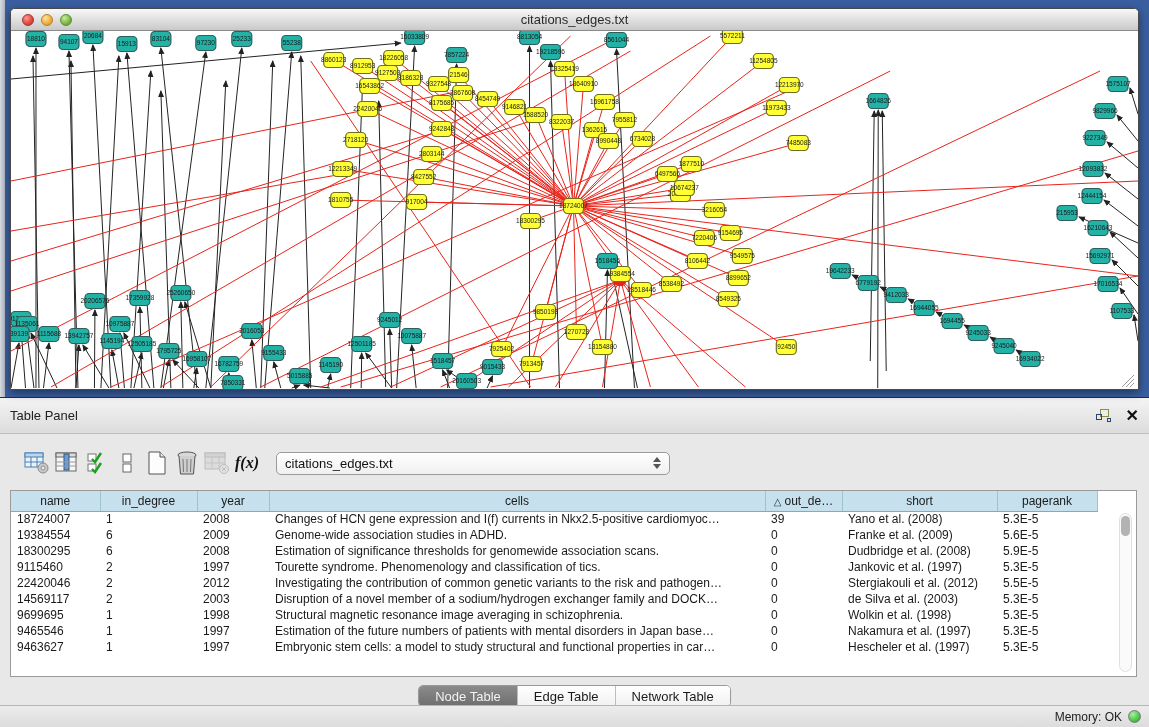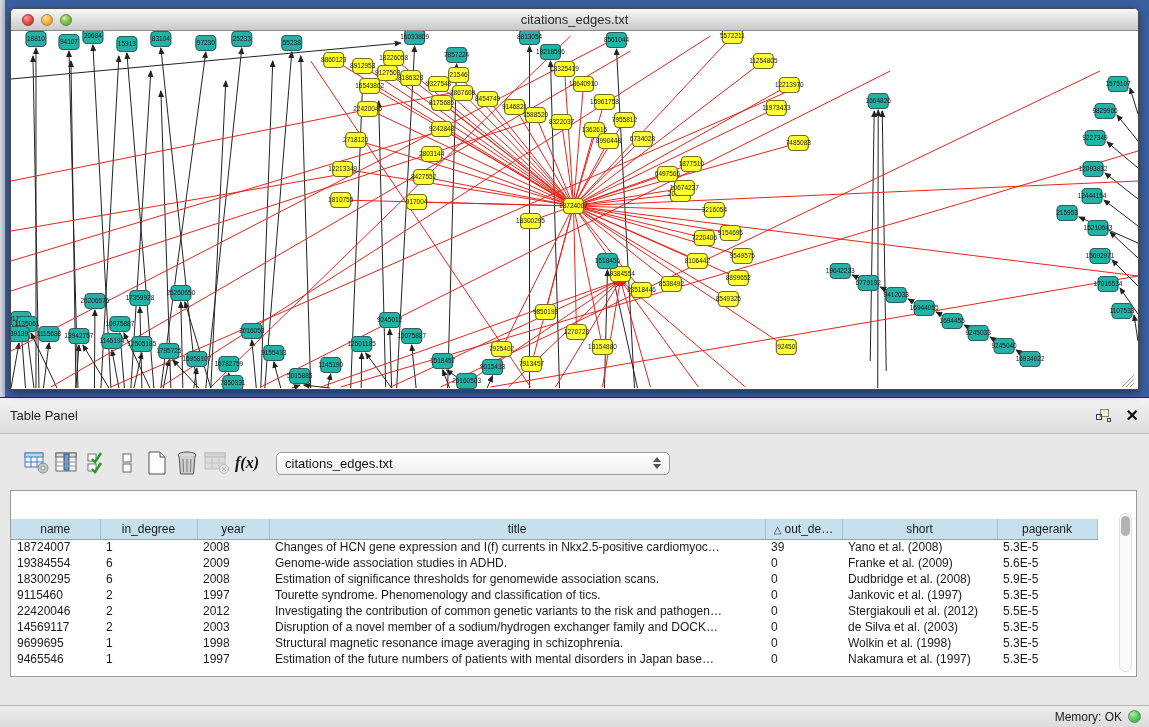--- a/index.html
+++ b/index.html
@@ -44,21 +44,21 @@
   .combo { margin-left:14px; width:394px; height:23px; background:linear-gradient(#ffffff,#f0f0f0);
     border:1px solid #9a9a9a; border-radius:5px; display:flex; align-items:center;
     padding:0 8px; font-size:13px; color:#111; }
   .combo .cb-label { flex:1; }
   .combo .steppers { display:flex; flex-direction:column; gap:2px; align-items:center; }
   .combo .tri-up { width:0; height:0; border-left:4px solid transparent; border-right:4px solid transparent; border-bottom:5px solid #555; }
   .combo .tri-dn { width:0; height:0; border-left:4px solid transparent; border-right:4px solid transparent; border-top:5px solid #555; }
 
   .table-frame { position:absolute; left:10px; right:12px; top:56px; height:187px;
     background:#fff; border:1px solid #9a9a9a; overflow:hidden; }
-  table.data { border-collapse:collapse; table-layout:fixed; width:1086px; font-size:12px;margin-top:28px; }
+  table.data { border-collapse:collapse; table-layout:fixed; width:1086px; font-size:12px; }
   table.data th { background:#c6e1ed; border-right:1px solid #9fc2cf; border-bottom:1px solid #8aa9b5;
     height:20px; font-weight:normal; color:#1a1a1a; text-align:center; overflow:hidden; white-space:nowrap; }
   table.data td { height:16px; padding:0 4px 0 6px; color:#1a1a1a; white-space:nowrap; overflow:hidden; }
   table.data td.center { }
   .sort-tri { font-size:10px; color:#234; margin-right:3px; }
   .vscroll { position:absolute; top:22px; right:4px; width:13px; bottom:4px;
     background:#fafafa; border:1px solid #e0e0e0; border-radius:7px; }
   .vscroll .thumb { position:absolute; top:2px; left:1px; width:9px; height:20px; background:#b3b3b3; border-radius:5px; }
 
   .seg-tabs { position:absolute; left:0; right:0; top:251px; display:flex; justify-content:center; }
@@ -820,21 +820,21 @@
           <col style="width: 496px;">
           <col style="width: 77px;">
           <col style="width: 155px;">
           <col style="width: 100px;">
         </colgroup>
       <thead>
           <tr id="thead-row">
             <th>name</th>
             <th>in_degree</th>
             <th>year</th>
-            <th>title</th>
+            <th>cells</th>
             <th><span class="sort-tri">△</span>out_de…</th>
             <th>short</th>
             <th>pagerank</th>
           </tr>
         </thead>
       <tbody id="tbody">
           <tr>
             <td>18724007</td>
             <td>1</td>
             <td>2008</td>
@@ -899,25 +899,41 @@
           </tr>
           <tr>
             <td>9465546</td>
             <td>1</td>
             <td>1997</td>
             <td>Estimation of the future numbers of patients with mental disorders in Japan base…</td>
             <td>0</td>
             <td class="center">Nakamura et al. (1997)</td>
             <td>5.3E-5</td>
           </tr>
+          <tr>
+            <td>9463627</td>
+            <td>1</td>
+            <td>1997</td>
+            <td>Embryonic stem cells: a model to study structural and functional properties in car…</td>
+            <td>0</td>
+            <td class="center">Hescheler et al. (1997)</td>
+            <td>5.3E-5</td>
+          </tr>
         </tbody>
     </table>
     <div class="vscroll">
       <div class="thumb"></div>
     </div>
   </div>
 
+  <div class="seg-tabs">
+    <div class="seg" id="seg">
+        <div class="seg-btn sel">Node Table</div>
+        <div class="seg-btn">Edge Table</div>
+        <div class="seg-btn">Network Table</div>
+      </div>
+  </div>
 </div>
 
 <div class="statusbar">
   <span>Memory: OK</span>
   <span class="mem-dot"></span>
 </div>
 
 </body></html>

